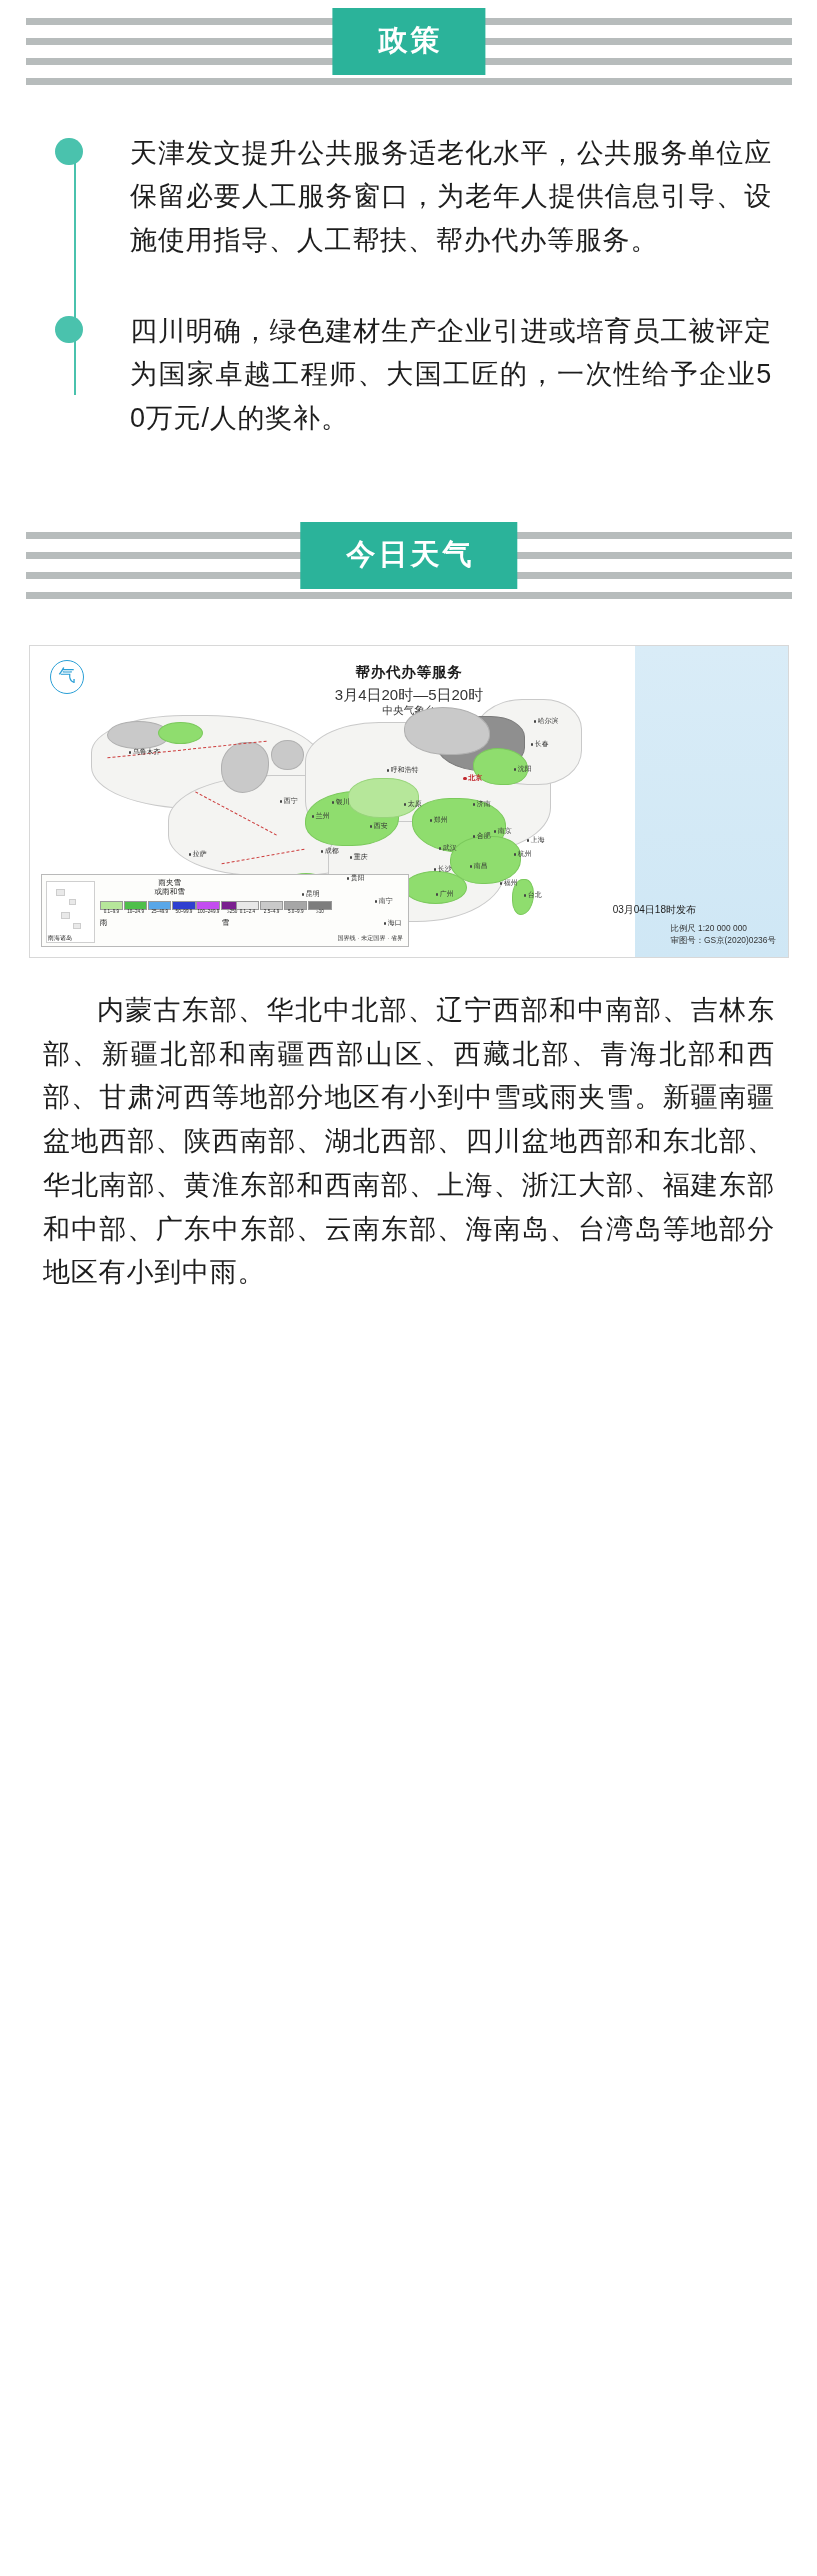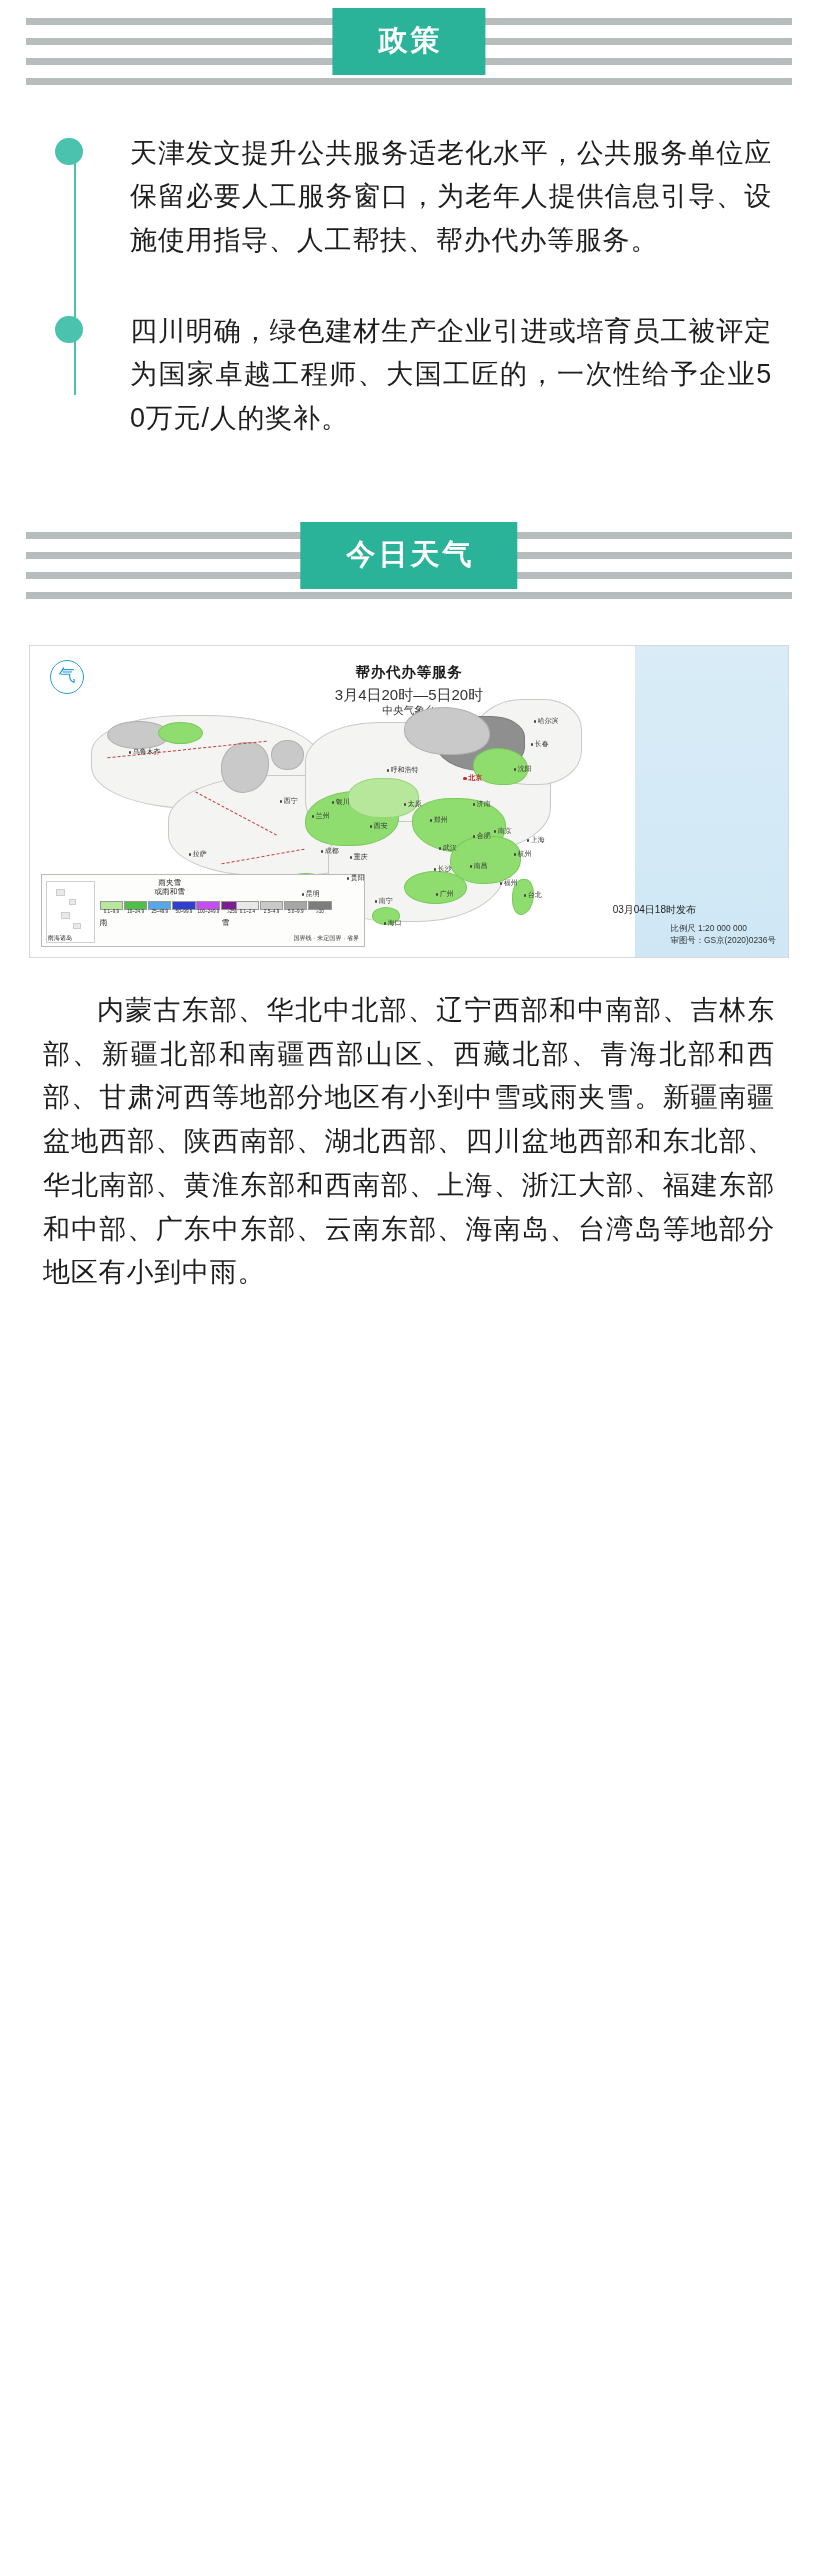--- a/index.html
+++ b/index.html
@@ -183,21 +183,21 @@
     color: #333;
     line-height: 1.5;
     white-space: nowrap;
   }
 
   
   .legend {
     position: absolute;
     left: 10.7px;
     bottom: 10.7px;
-    width: 324px;
+    width: 368px;
     height: 73px;
     border: 0.8px solid #b9b9b9;
     background: #fdfdfb;
     box-sizing: border-box;
   }
   .legend .lg-title {
     position: absolute;
     left: 105px;
     top: 3.1px;
     font-size: 7.6px;

